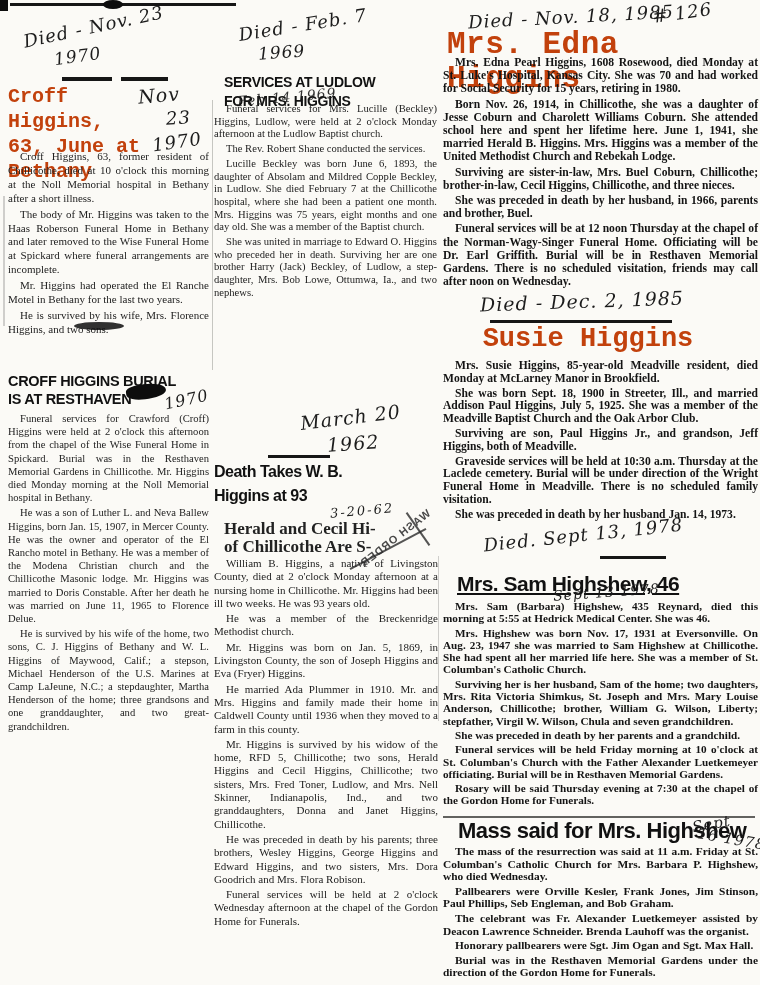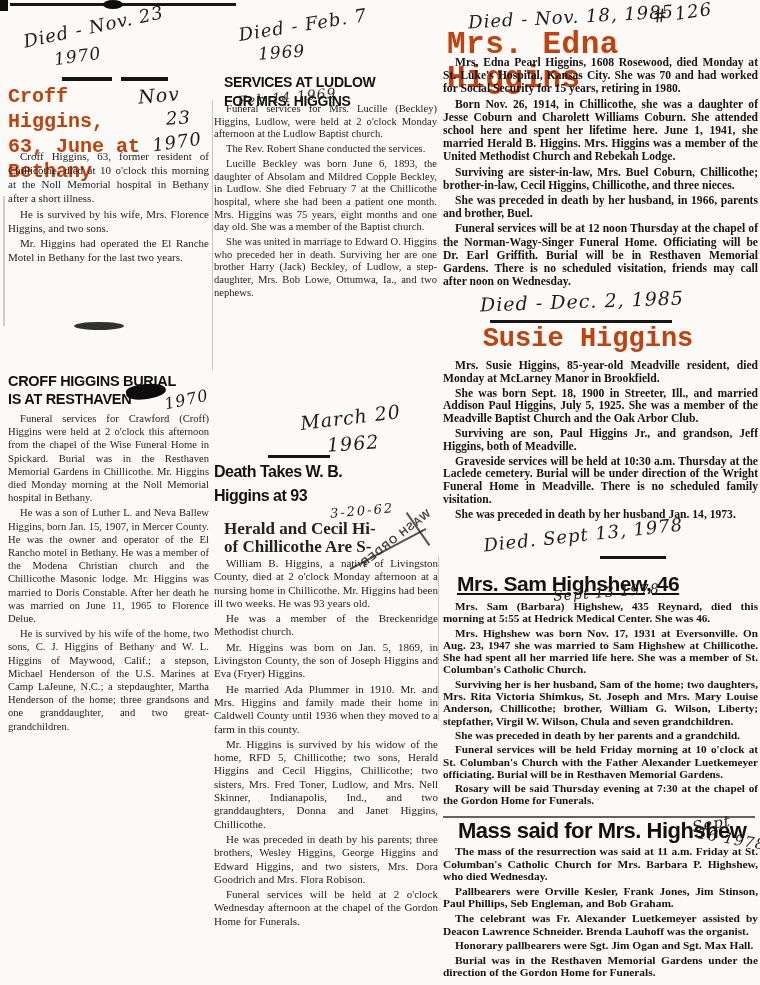--- a/index.html
+++ b/index.html
@@ -51,22 +51,23 @@
   <h2 class="hl-serif" style="left:8px;top:84px;width:160px;font-size:20px;line-height:25px;margin:0;">Croff Higgins,
 63, June at
 Bethany</h2>
 
   <span class="hw" style="left:138px;top:84px;font-size:19px;transform:rotate(-5deg);">Nov</span>
   <span class="hw" style="left:166px;top:107px;font-size:18px;transform:rotate(-3deg);">23</span>
   <span class="hw" style="left:152px;top:131px;font-size:18px;transform:rotate(-8deg);">1970</span>
 
   <div class="body-text" style="left:8px;top:150px;width:201px;font-size:11px;line-height:13.9px;">
     <p>Croff Higgins, 63, former resident of Chillicothe, died at 10 o'clock this morning at the Noll Memorial hospital in Bethany after a short illness.</p>
+    <p>The body of Mr. Higgins was taken to the Haas Roberson Funeral Home in Bethany and later removed to the Wise Funeral Home at Spickard where funeral arrangements are incomplete.</p>
+    <p>Mr. Higgins had operated the El Ranche Motel in Bethany for the last two years.</p>
     <p>He is survived by his wife, Mrs. Florence Higgins, and two sons.</p>
-    <p>Mr. Higgins had operated the El Ranche Motel in Bethany for the last two years.</p>
   </div>
   <div class="blob" style="left:74px;top:322px;width:50px;height:8px;opacity:.85;"></div>
 
   <h3 class="hl-sans" style="left:8px;top:372px;width:205px;font-size:14.5px;line-height:18px;margin:0;">CROFF HIGGINS BURIAL
 IS AT RESTHAVEN</h3>
   <div class="blob" style="left:126px;top:384px;width:40px;height:15px;border-radius:40% 60% 50% 50%;transform:rotate(-8deg);"></div>
   <span class="hw" style="left:164px;top:390px;font-size:16px;transform:rotate(-12deg);">1970</span>
 
   <div class="body-text" style="left:8px;top:412px;width:201px;font-size:10.6px;line-height:13.2px;">
     <p>Funeral services for Crawford (Croff) Higgins were held at 2 o'clock this afternoon from the chapel of the Wise Funeral Home in Spickard. Burial was in the Resthaven Memorial Gardens in Chillicothe. Mr. Higgins died Monday morning at the Noll Memorial hospital in Bethany.</p>

